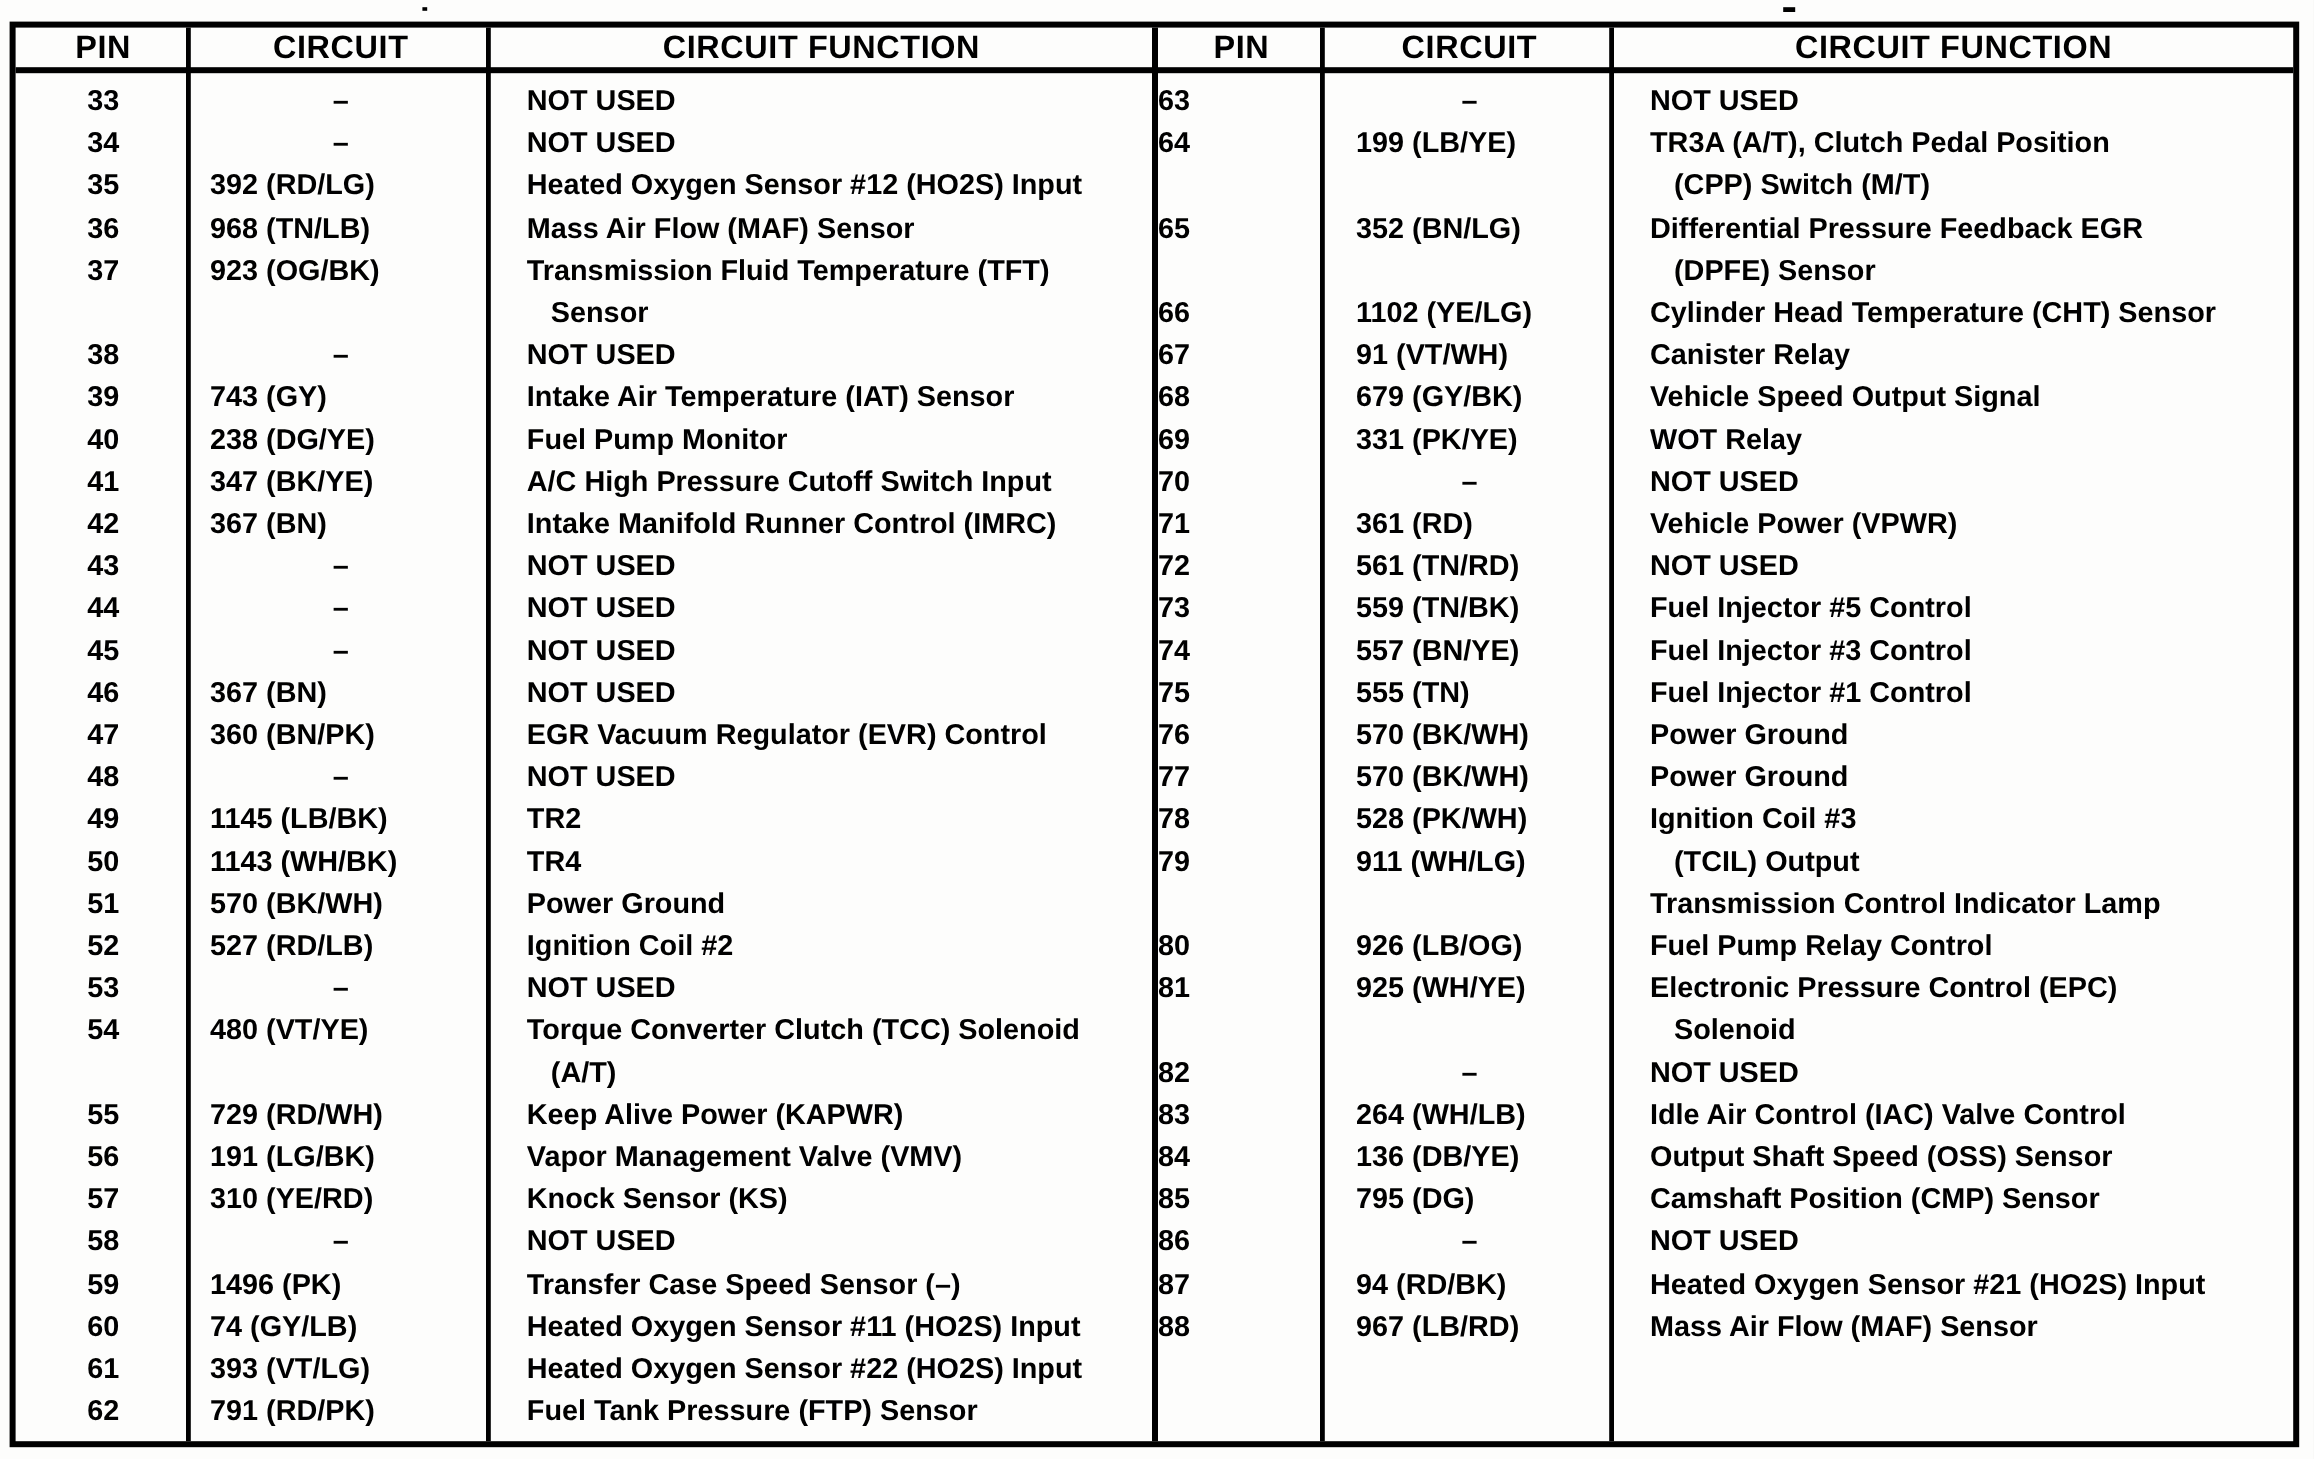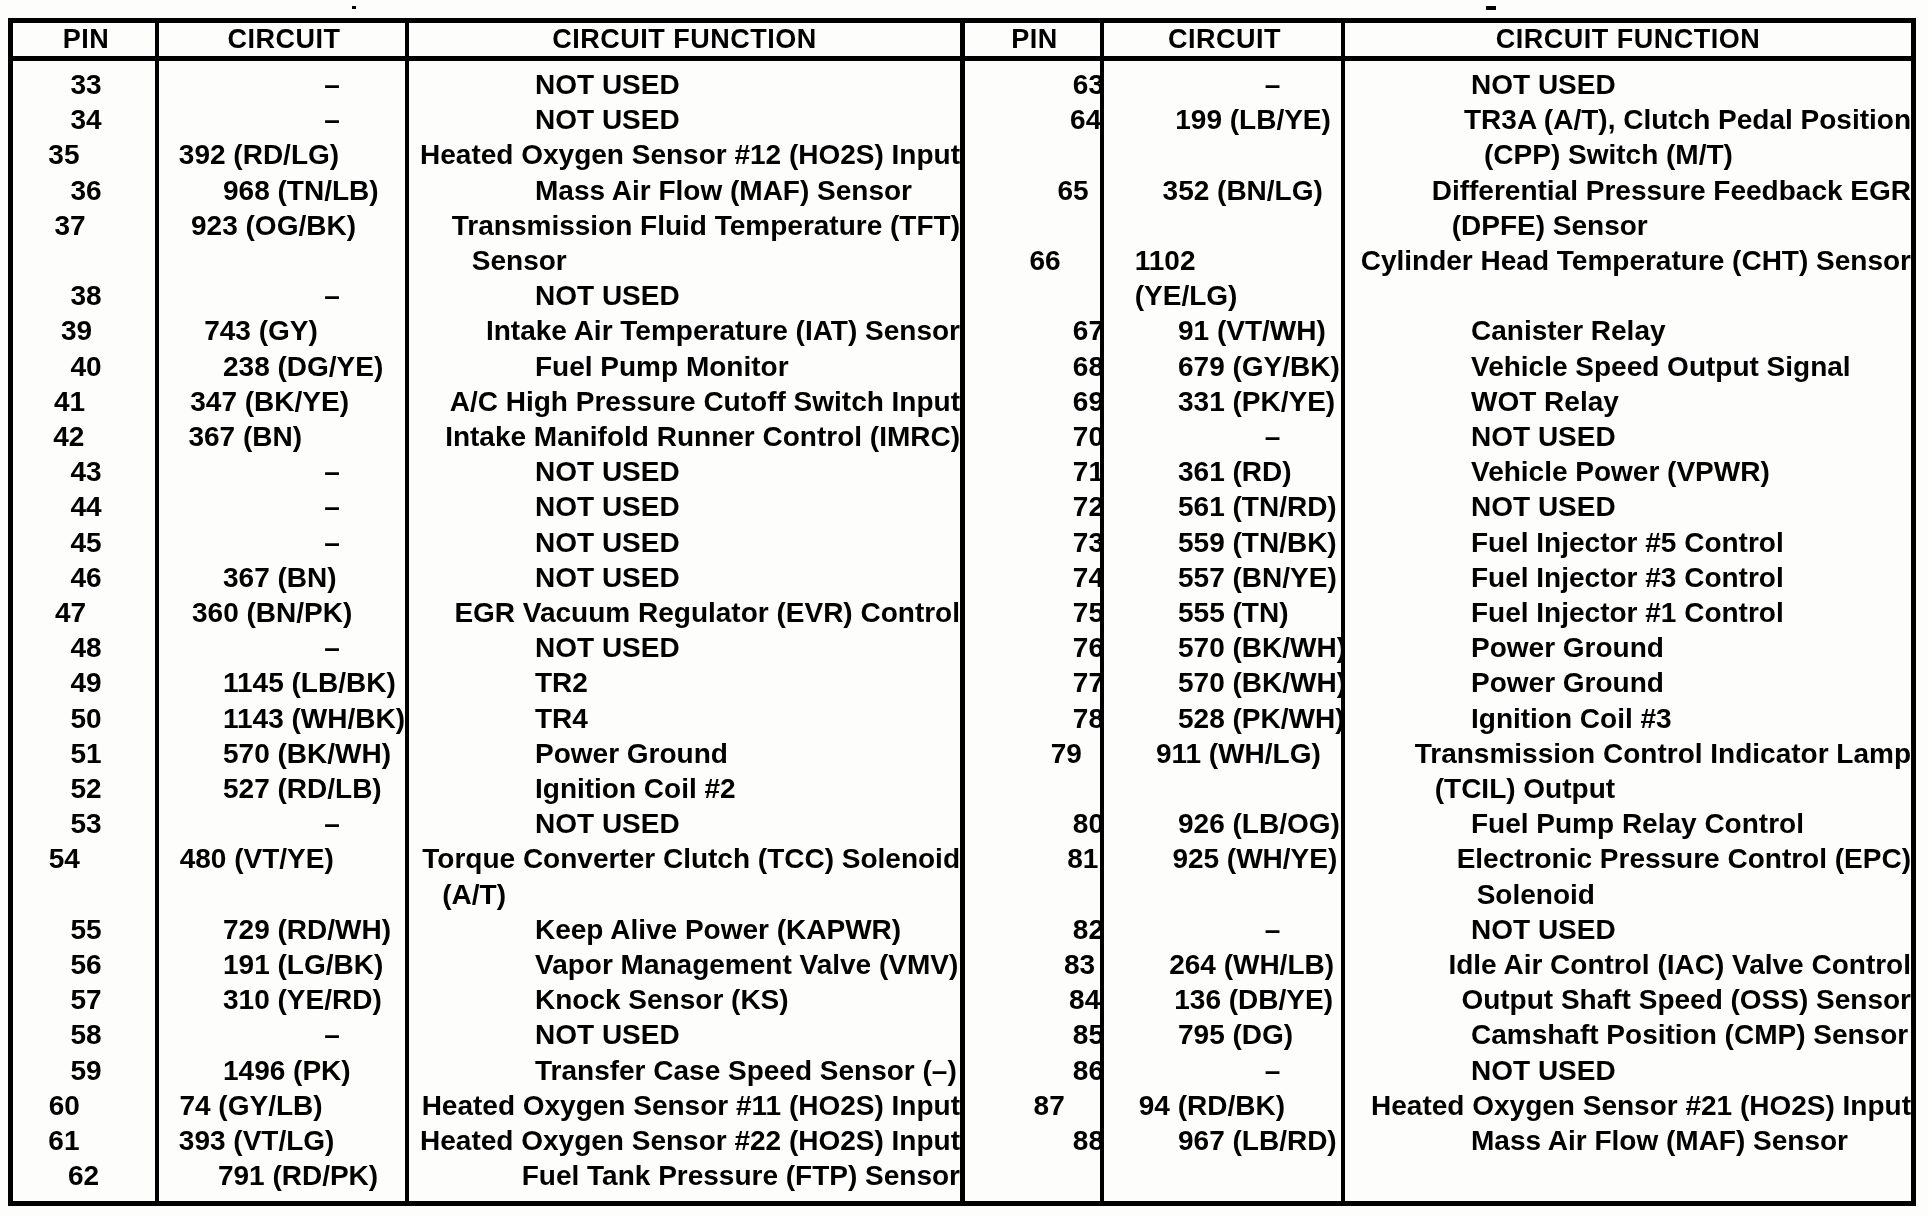--- a/index.html
+++ b/index.html
@@ -52,28 +52,28 @@
   .thead .hc{ text-align:center; }
   .left  .hc.pin{ width:146px; }
   .left  .hc.circuit{ width:250px; }
   .left  .hc.func{ flex:1; }
   .right .hc.pin{ width:139px; }
   .right .hc.circuit{ width:241px; }
   .right .hc.func{ flex:1; }
 
   .tbody{ flex:1; padding-top:6px; }
 
-  .row{ display:flex; font-size:28px; font-weight:600;gap:48px; }
+  .row{ display:flex; font-size:24px; font-weight:600; }
   .cell{ line-height:35.2px; }
   .cell .ln{ line-height:35.2px; white-space:nowrap; }
 
   .left  .cell.pin{ width:146px; text-align:center; }
   .left  .cell.circuit{ width:250px; padding-left:16px; box-sizing:border-box; }
   .left  .cell.func{ flex:1; padding-left:30px; }
-  .right .cell.pin{ width:139px; text-align:right; }
+  .right .cell.pin{ width:139px; text-align:left; }
   .right .cell.circuit{ width:241px; padding-left:26px; box-sizing:border-box; }
   .right .cell.func{ flex:1; padding-left:30px; }
 
   .cell.circuit.dash{ padding-left:0; text-align:center; }
   .cell.func .ln.cont{ padding-left:20px; }
 
   
   .speck{ position:absolute; background:#000; }
   .sp1{ left:428px; top:30px; width:5px; height:6px; }
   .sp2{ left:1486px; top:6px; width:10px; height:4px; }
@@ -433,22 +433,22 @@
             <div class="cell pin">78</div>
             <div class="cell circuit">528 (PK/WH)</div>
             <div class="cell func">
               <div class="ln">Ignition Coil #3</div>
             </div>
           </div>
           <div class="row">
             <div class="cell pin">79</div>
             <div class="cell circuit">911 (WH/LG)</div>
             <div class="cell func">
+              <div class="ln cont">(TCIL) Output</div>
               <div class="ln">Transmission Control Indicator Lamp</div>
-              <div class="ln cont">(TCIL) Output</div>
             </div>
           </div>
           <div class="row">
             <div class="cell pin">80</div>
             <div class="cell circuit">926 (LB/OG)</div>
             <div class="cell func">
               <div class="ln">Fuel Pump Relay Control</div>
             </div>
           </div>
           <div class="row">

